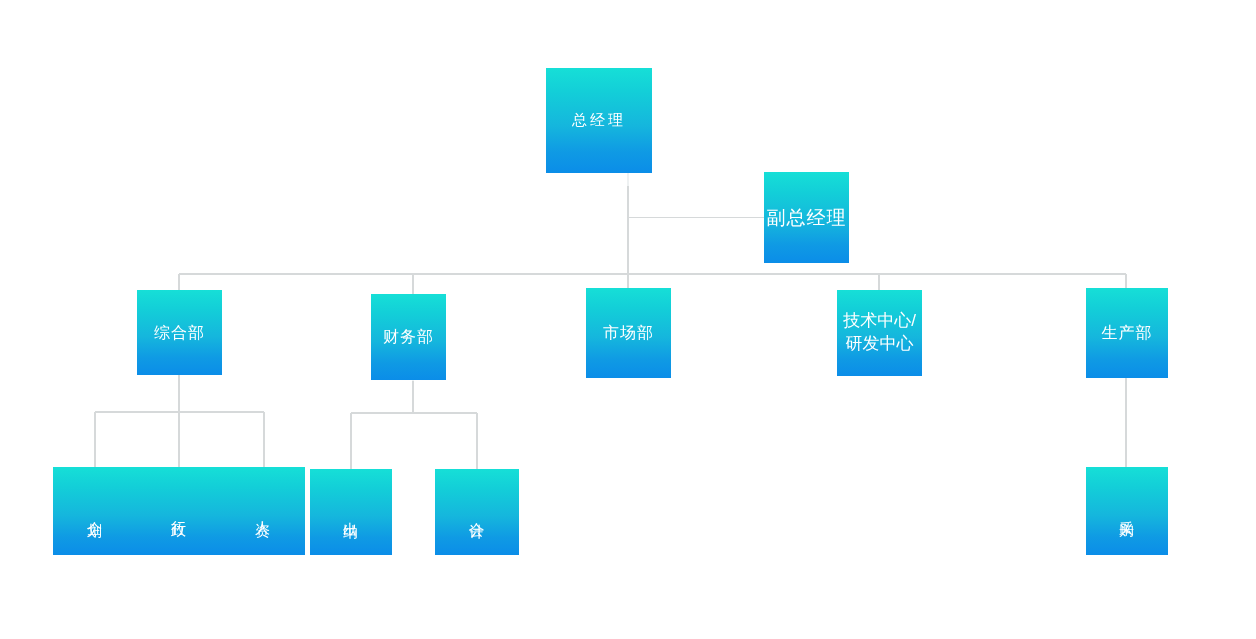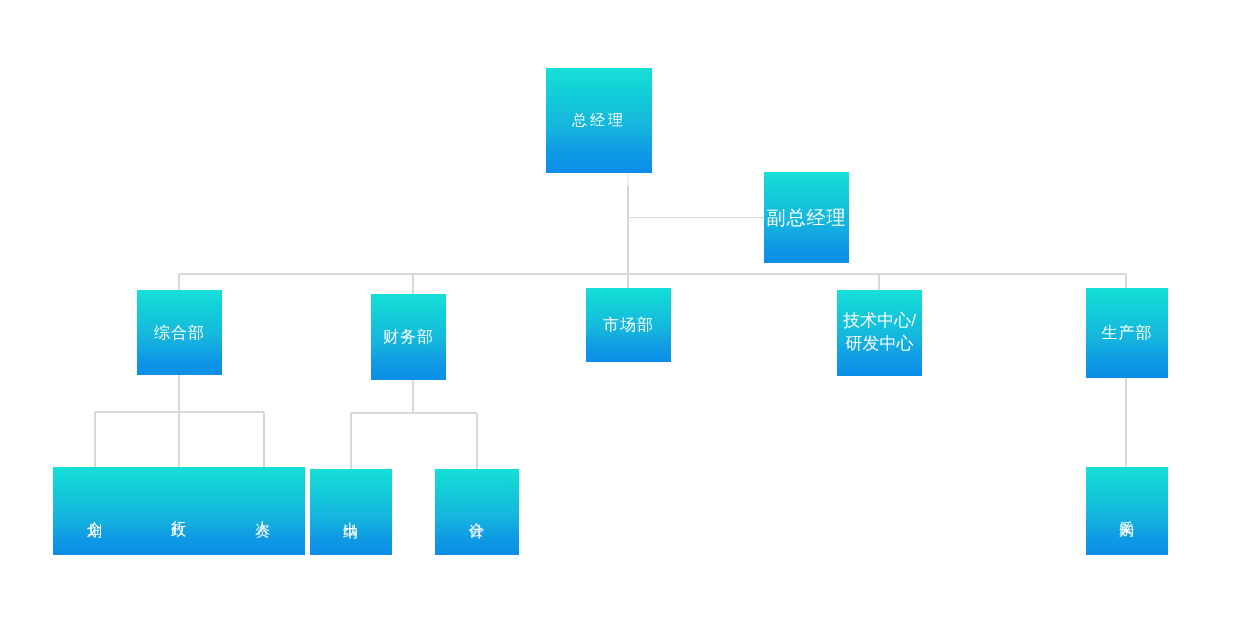--- a/index.html
+++ b/index.html
@@ -156,21 +156,21 @@
   </div>
 
   <div class="node node-dept" style="left:137px; top:290px; width:85px; height:85px;">
     <span class="node-label">综合部</span>
   </div>
 
   <div class="node node-dept" style="left:371px; top:294px; width:75px; height:86px;">
     <span class="node-label">财务部</span>
   </div>
 
-  <div class="node node-dept" style="left:586px; top:288px; width:85px; height:74px;">
+  <div class="node node-dept" style="left:586px; top:288px; width:85px; height:90px;">
     <span class="node-label">市场部</span>
   </div>
 
   <div class="node node-dept-two-line" style="left:837px; top:290px; width:85px; height:86px;">
     <span class="node-label">技术中心/
 研发中心</span>
   </div>
 
   <div class="node node-dept" style="left:1086px; top:288px; width:82px; height:90px;">
     <span class="node-label">生产部</span>

